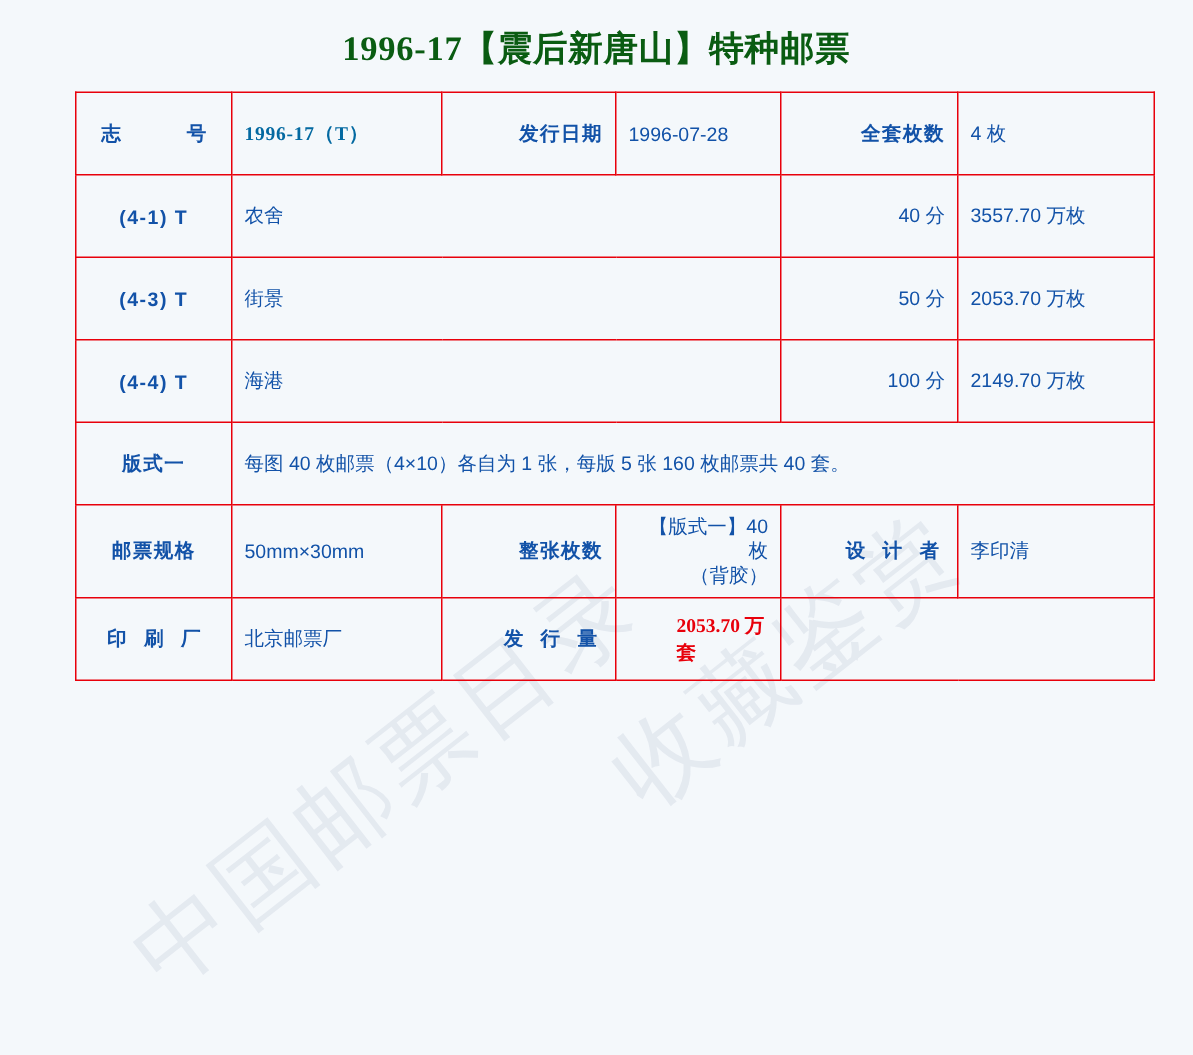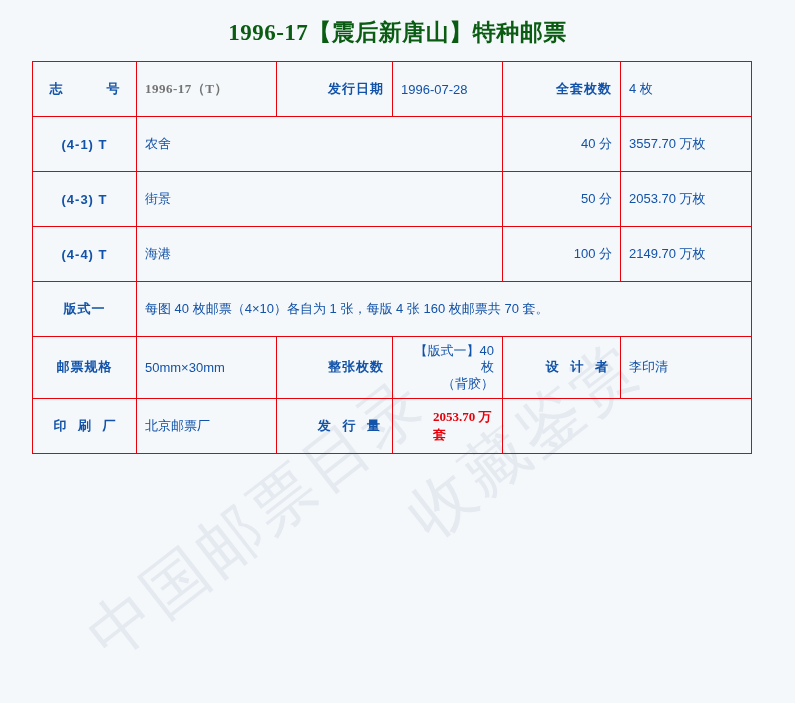--- a/index.html
+++ b/index.html
@@ -46,21 +46,21 @@
     font-size: 23px;
     color: #0a5c12;
     padding-top: 17px;
     padding-bottom: 13px;
     letter-spacing: 0.5px;
   }
 
   .table-wrap {
     position: relative;
     z-index: 2;
-    margin: 0 32px;
+    margin: 0 50px;
   }
   table.stamp {
     border-collapse: collapse;
     width: 719px;
     table-layout: fixed;
     background: transparent;
   }
   table.stamp td {
     border: 1px solid #e8000b;
     font-size: 13px;
@@ -80,21 +80,21 @@
     font-size: 13.5px;
     letter-spacing: 1px;
   }
   td.label.sp { letter-spacing: 6px; text-indent: 6px; }
   td.label.sp3 { letter-spacing: 4px; text-indent: 4px; }
   td.val {
     color: #1252a8;
     text-align: left;
   }
   td.val.magenta {
-    color: #737373;
+    color: #0369a1;
     font-weight: bold;
     font-family: "Liberation Serif", serif;
     letter-spacing: 0.5px;
   }
   td.val.redbold {
     color: #e8000b;
     font-weight: bold;
     font-family: "Liberation Serif", serif;
     padding-left: 40px;
   }
@@ -157,21 +157,21 @@
     </tr>
     <tr class="tall">
       <td class="label">(4-4) T</td>
       <td class="val" colspan="3">海港</td>
       <td class="val right">100 分</td>
       <td class="val">2149.70 万枚</td>
     </tr>
 
     <tr class="tall">
       <td class="label">版式一</td>
-      <td class="val" colspan="5">每图 40 枚邮票（4×10）各自为 1 张，每版 4 张 160 枚邮票共 70 套。</td>
+      <td class="val" colspan="5">每图 40 枚邮票（4×10）各自为 1 张，每版 5 张 160 枚邮票共 40 套。</td>
     </tr>
 
 
     <tr class="tall">
       <td class="label">邮票规格</td>
       <td class="val">50mm×30mm</td>
       <td class="label center">整张枚数</td>
       <td class="val two-line">
         <div>【版式一】40 枚</div>
         <div>（背胶）</div>

